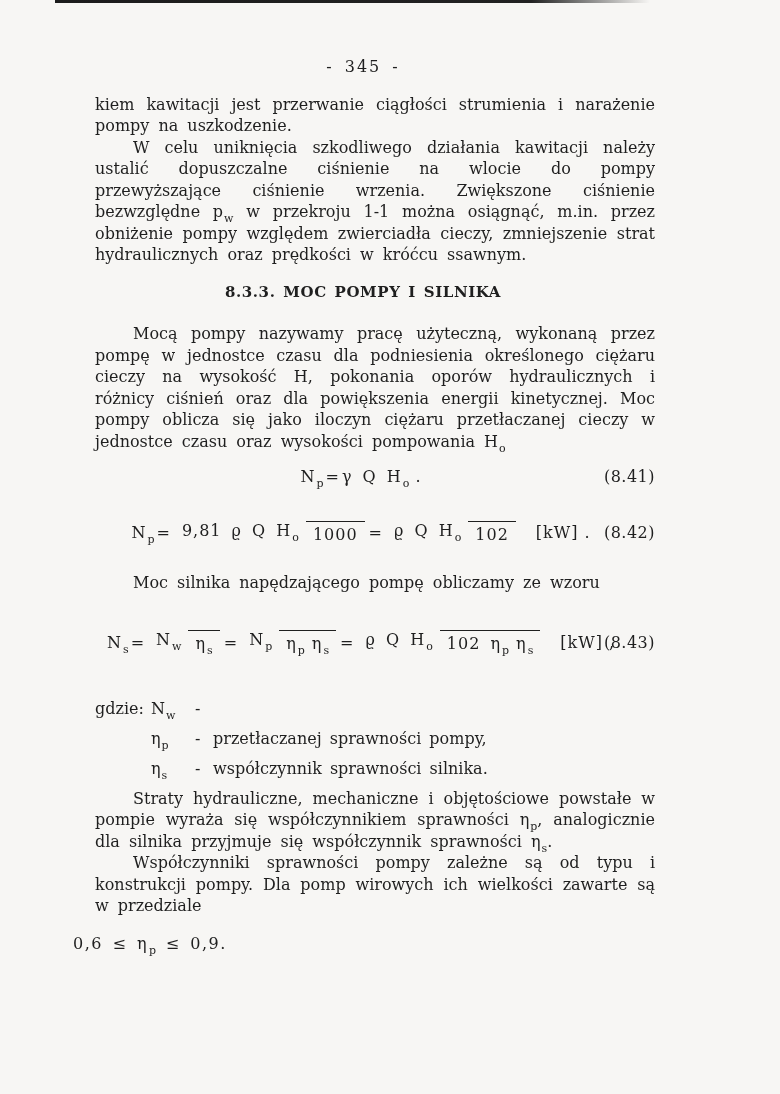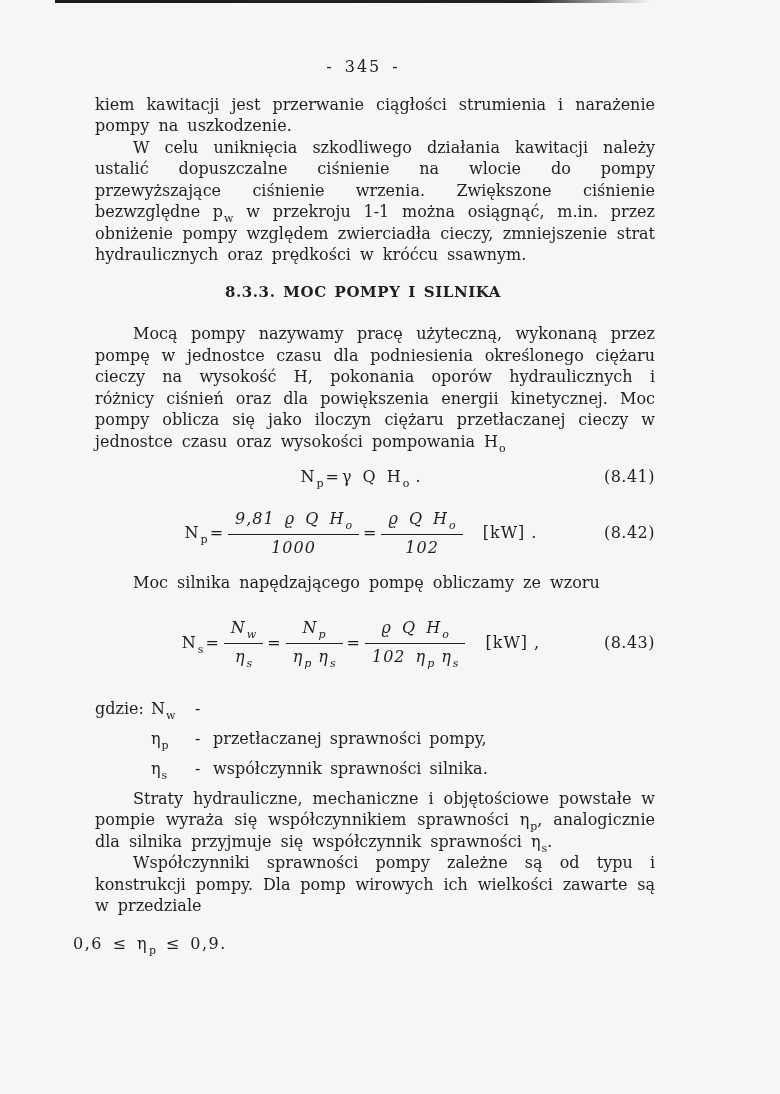--- a/index.html
+++ b/index.html
@@ -78,25 +78,24 @@
   .eqnum {
     position: absolute;
     right: 0;
     top: 50%;
     transform: translateY(-50%);
     letter-spacing: 0.5px;
     text-align: center;
   }
   .frac {
     display: inline-flex;
-    flex-direction: column;
+    flex-direction: row;
     align-items: center;
     margin: 0 2px;
     line-height: 20px;
-    font-style: italic;
   }
   .frac .num { padding: 0 7px 5px 7px; }
   .frac .den {
     border-top: 1.5px solid #1f1f1f;
     padding: 3px 7px 0 7px;
     align-self: stretch;
     text-align: center;
   }
   .den-row, .num-row { display: inline-flex; gap: 7px; justify-content: center; }
   .unit { margin-left: 16px; }

